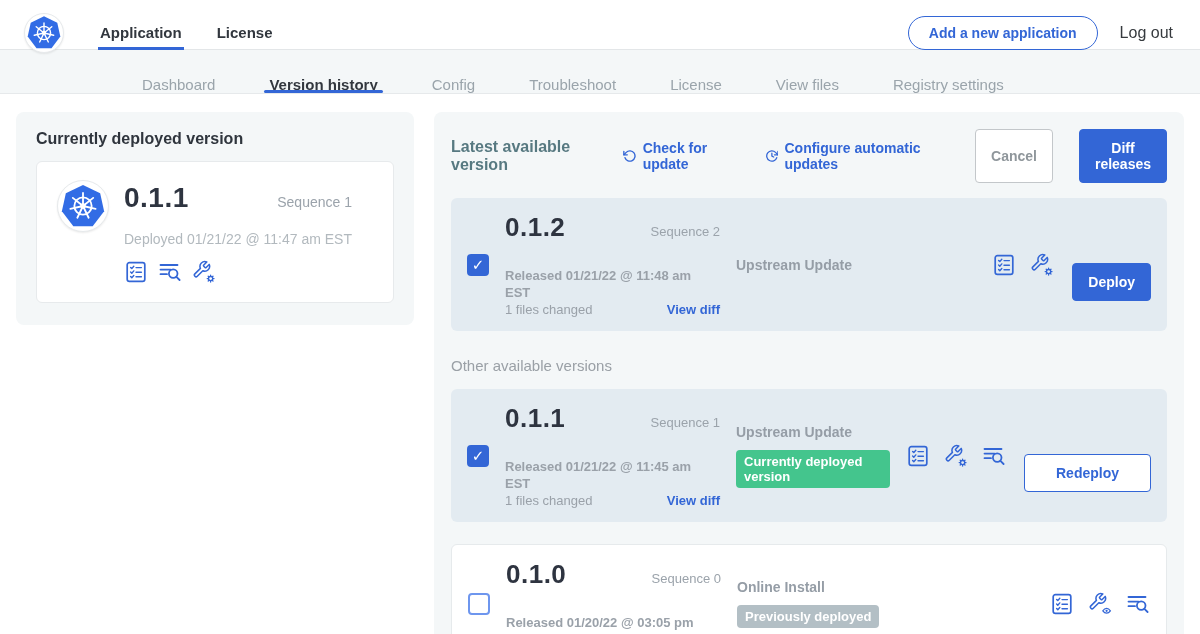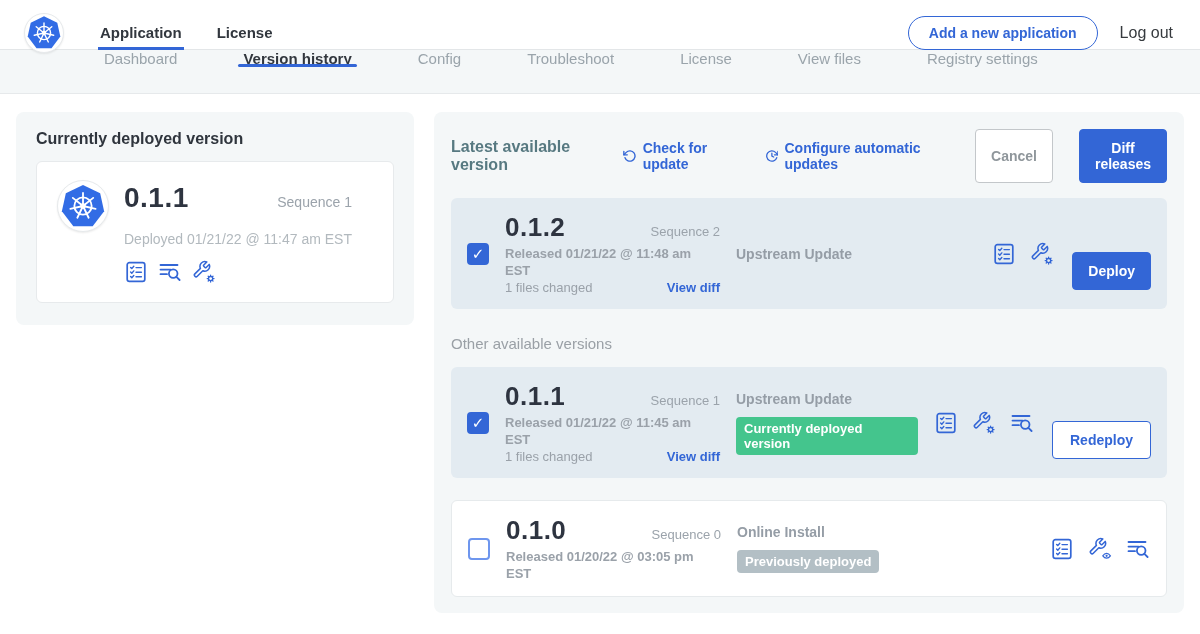--- a/index.html
+++ b/index.html
@@ -24,21 +24,21 @@
   .topnav-tab.active::after { content:""; position:absolute; left:0; right:0; bottom:-1px;
                 height:3px; background:#3366d6; }
   .topnav-right { margin-left:auto; display:flex; align-items:center; gap:22px; }
   .pill-btn { border:1.5px solid #3366d6; color:#3366d6; background:#fff; border-radius:17px;
               font-size:14px; font-weight:700; padding:8px 20px; cursor:pointer;
               font-family:inherit; }
   .logout { font-size:16px; color:#363a3e; cursor:pointer; }
 
   
   .subnav { height:44px; background:#f4f7f8; border-bottom:1px solid #e6e9eb;
-            display:flex; align-items:flex-start; padding-left:77px;gap:12px; }
+            display:flex; align-items:flex-end; padding-left:115px; }
   .subnav-tab { display:flex; align-items:center; padding:0 27px; font-size:15px;
                 color:#9aa4ab; cursor:pointer; position:relative; }
   .subnav-tab.active { color:#32373e; font-weight:700; }
   .subnav-tab.active::after { content:""; position:absolute; left:22px; right:22px; bottom:0;
                 height:3px; background:#3366d6; border-radius:2px; }
 
   
   .main { display:flex; align-items:flex-start; gap:20px; padding:18px 16px; }
 
   
@@ -61,36 +61,36 @@
   .panel-head { display:flex; align-items:center; }
   .panel-title { font-size:16px; font-weight:600; color:#577981; margin-right:16px; }
   .head-link { display:flex; align-items:center; gap:6px; color:#3366d6; font-size:14px;
                font-weight:600; margin-right:24px; cursor:pointer; }
   .head-link svg { width:16px; height:16px; }
   .head-btns { margin-left:auto; display:flex; gap:26px; }
   .btn { border-radius:4px; font-size:14px; font-weight:700; padding:10px 15px;
          cursor:pointer; font-family:inherit; }
   .btn-ghost { background:#fff; border:1px solid #c3c7ca; color:#8f969b; }
   .btn-primary { background:#3366d6; border:1px solid #3366d6; color:#fff; }
-  .btn-outline { background:#fff; border:1px solid #3366d6; color:#3366d6; padding:10px 17px; }
+  .btn-outline { background:#fff; border:1px solid #3366d6; color:#3366d6; padding:10px 31px; }
 
   
   .vrow { border-radius:6px; padding:14px 16px; display:flex; align-items:stretch; gap:16px;
           margin-top:15px; }
   .vrow.selected { background:#e3ebf1; }
   .vrow.plain { background:#fff; border:1px solid #e6eaec; }
   .checkbox { width:22px; height:22px; border-radius:4px; background:#fff;
               border:2px solid #6e96ee; align-self:center; flex:none; cursor:pointer;
               display:flex; align-items:center; justify-content:center; }
   .checkbox.checked { background:#3366d6; border-color:#3366d6; }
   .checkbox.checked::after { content:"\2713"; color:#fff; font-size:15px; font-weight:700; }
   .vinfo { width:215px; flex:none; }
   .vinfo .vnum { font-size:26px; }
   .vinfo .vseq { font-size:13px; }
-  .vreleased { margin-top:2px; width:200px; font-size:13px; font-weight:700; color:#9aa1a9;
+  .vreleased { margin-top:24px; width:200px; font-size:13px; font-weight:700; color:#9aa1a9;
                line-height:17px; }
   .vfiles { margin-top:1px; font-size:13px; color:#9aa1a9; display:flex; gap:10px;justify-content:space-between; }
   .viewdiff { color:#3366d6; font-weight:700; cursor:pointer; }
   .vsource { flex:1; align-self:center; }
   .sourcetype { font-size:14px; font-weight:700; color:#959da6; }
   .badge { display:inline-block; margin-top:10px; border-radius:4px; padding:4px 8px;
            font-size:13px; font-weight:700; color:#fff; }
   .badge.green { background:#44c58d; }
   .badge.gray  { background:#b3bfc5; }
   .vactions { align-self:center; display:flex; align-items:center; gap:14px; flex:none; }

